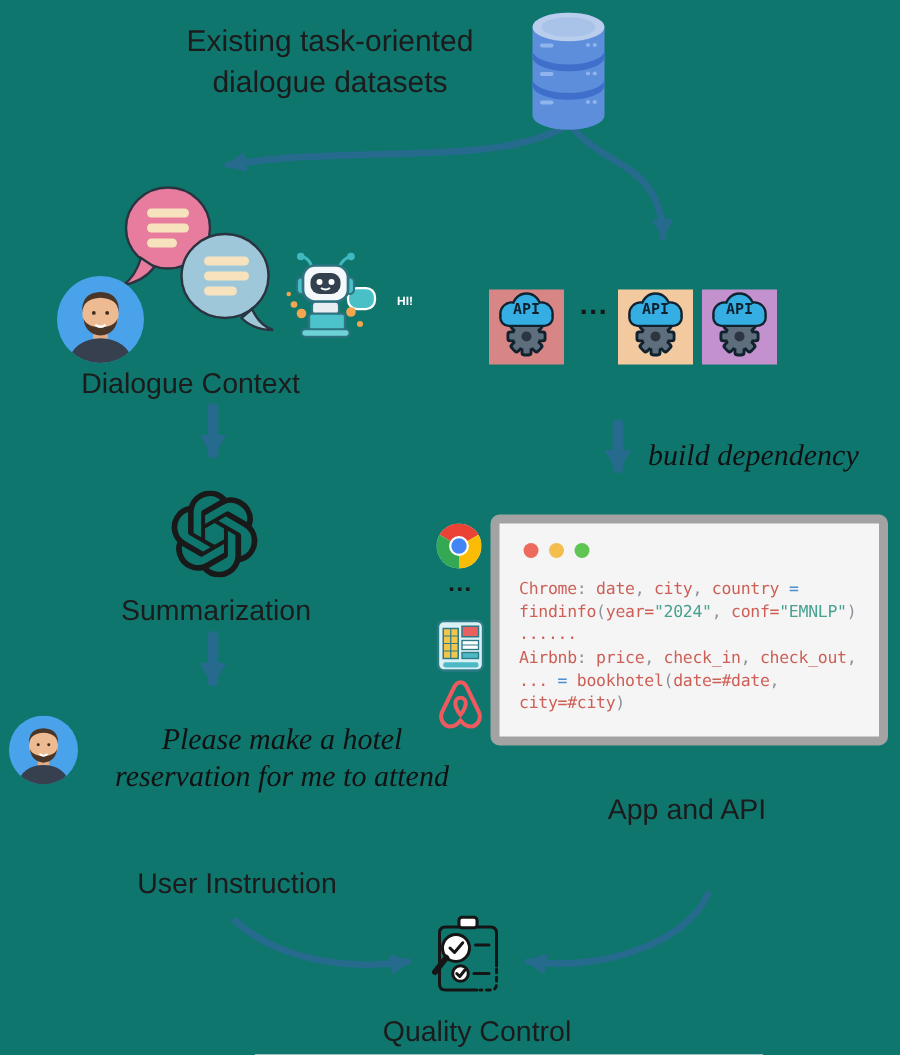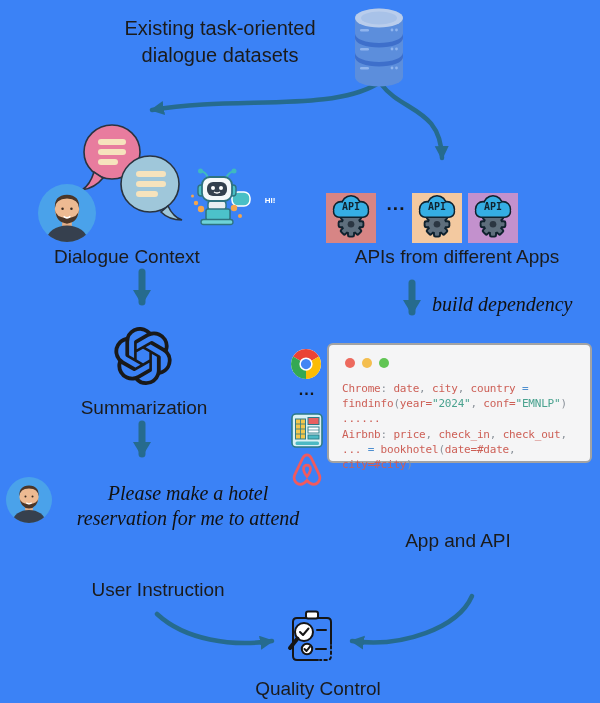--- a/index.html
+++ b/index.html
@@ -1,26 +1,26 @@
 <!DOCTYPE html>
 <html><head>
 <meta charset="utf-8">
 <style>
   html,body{margin:0;padding:0;background:#ffffff;}
-  .canvas{position:relative;width:600px;height:703px;background:#3b82f6;overflow:hidden;
+  .canvas{position:relative;width:600px;height:703px;background:#0f766e;overflow:hidden;
           font-family:"Liberation Sans",sans-serif;color:#1b1b1b;text-decoration:underline;}
   .abs{position:absolute;}
   .label{font-size:19px;font-weight:500;color:#1b1b1b;text-align:center;line-height:26px;}
   .title{font-size:20px;font-weight:500;text-align:center;line-height:27px;}
   .serif-italic{font-family:"Liberation Serif",serif;font-style:italic;color:#111;}
   .quote{font-size:20px;line-height:24.5px;text-align:center;}
   .builddep{font-size:20px;}
   
-  .code-panel{left:327px;top:343px;width:265px;height:120px;background:#f5f5f6;
-              border:2px solid #a3a3a3;border-radius:6px;box-sizing:border-box;}
+  .code-panel{left:327px;top:343px;width:265px;height:154px;background:#f5f5f6;
+              border:6px solid #a3a3a3;border-radius:6px;box-sizing:border-box;}
   .win-dots{margin:13px 0 0 16px;display:flex;gap:7px;}
   .win-dot{width:10px;height:10px;border-radius:50%;}
   .wd-red{background:#ED6A5E;} .wd-yellow{background:#F4BE4F;} .wd-green{background:#61C554;}
   .code{margin:13px 10px 0 13px;font-family:"DejaVu Sans Mono",monospace;
         font-size:11px;line-height:15.2px;letter-spacing:-0.2px;white-space:pre-wrap;}
   .tk-r{color:#CD5F56;} .tk-b{color:#4E8FD0;} .tk-g{color:#49A28F;} .tk-p{color:#8C939B;}
   
   .api-card{width:50px;height:50px;}
   .api-bg1{background:#D78585;} .api-bg2{background:#F3C9A0;} .api-bg3{background:#C391CD;}
   .api-text{position:absolute;left:0;right:0;top:8px;text-align:center;
@@ -204,21 +204,20 @@
       </svg>
     <span class="api-text">API</span>
   </div>
   <div class="abs api-card api-bg3" style="left:468px;top:193px;">
     <svg width="50" height="50" viewBox="0 0 48 48">
         <use href="#sym-api"></use>
       </svg>
     <span class="api-text">API</span>
   </div>
 
-  <div class="abs label" style="left:332px;top:244px;width:250px;">APIs from different Apps</div>
 
   <svg class="abs" style="left:114px;top:327px" width="58" height="58" viewBox="0 0 24 24">
     <path fill="#191919" d="M22.2819 9.8211a5.9847 5.9847 0 0 0-.5157-4.9108 6.0462 6.0462 0 0 0-6.5098-2.9A6.0651 6.0651 0 0 0 4.9807 4.1818a5.9847 5.9847 0 0 0-3.9977 2.9 6.0462 6.0462 0 0 0 .7427 7.0966 5.98 5.98 0 0 0 .511 4.9107 6.051 6.051 0 0 0 6.5146 2.9001A5.9847 5.9847 0 0 0 13.2599 24a6.0557 6.0557 0 0 0 5.7718-4.2058 5.9894 5.9894 0 0 0 3.9977-2.9001 6.0557 6.0557 0 0 0-.7475-7.073zm-9.022 12.6081a4.4755 4.4755 0 0 1-2.8764-1.0408l.1419-.0804 4.7783-2.7582a.7948.7948 0 0 0 .3927-.6813v-6.7369l2.02 1.1686a.071.071 0 0 1 .038.052v5.5826a4.504 4.504 0 0 1-4.4945 4.4944zm-9.6607-4.1254a4.4708 4.4708 0 0 1-.5346-3.0137l.142.0852 4.783 2.7582a.7712.7712 0 0 0 .7806 0l5.8428-3.3685v2.3324a.0804.0804 0 0 1-.0332.0615L9.74 19.9502a4.4992 4.4992 0 0 1-6.1408-1.6464zM2.3408 7.8956a4.485 4.485 0 0 1 2.3655-1.9728V11.6a.7664.7664 0 0 0 .3879.6765l5.8144 3.3543-2.0201 1.1685a.0757.0757 0 0 1-.071 0l-4.8303-2.7865A4.504 4.504 0 0 1 2.3408 7.8956zm16.5963 3.8558L13.1038 8.364 15.1192 7.2a.0757.0757 0 0 1 .071 0l4.8303 2.7913a4.4944 4.4944 0 0 1-.6765 8.1042v-5.6772a.79.79 0 0 0-.407-.667zm2.0107-3.0231l-.142-.0852-4.7735-2.7818a.7759.7759 0 0 0-.7854 0L9.409 9.2297V6.8974a.0662.0662 0 0 1 .0284-.0615l4.8303-2.7866a4.4992 4.4992 0 0 1 6.6802 4.66zM8.3065 12.863l-2.02-1.1638a.0804.0804 0 0 1-.038-.0567V6.0742a4.4992 4.4992 0 0 1 7.3757-3.4537l-.142.0805L8.704 5.459a.7948.7948 0 0 0-.3927.6813zm1.0976-2.3654l2.602-1.4998 2.6069 1.4998v2.9994l-2.5974 1.4997-2.6067-1.4997z"></path>
   </svg>
 
   <div class="abs label" style="left:58px;top:395px;width:172px;">Summarization</div>
 
   <div class="abs serif-italic builddep" style="left:432px;top:293px;width:160px;">build dependency</div>
 
   <div class="abs code-panel">

